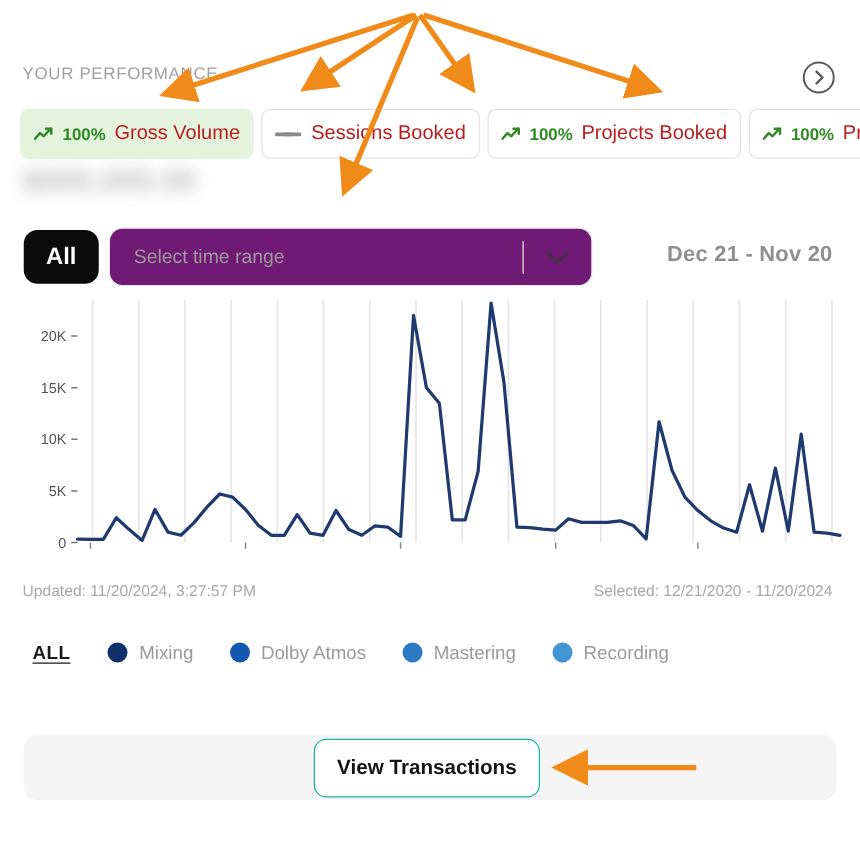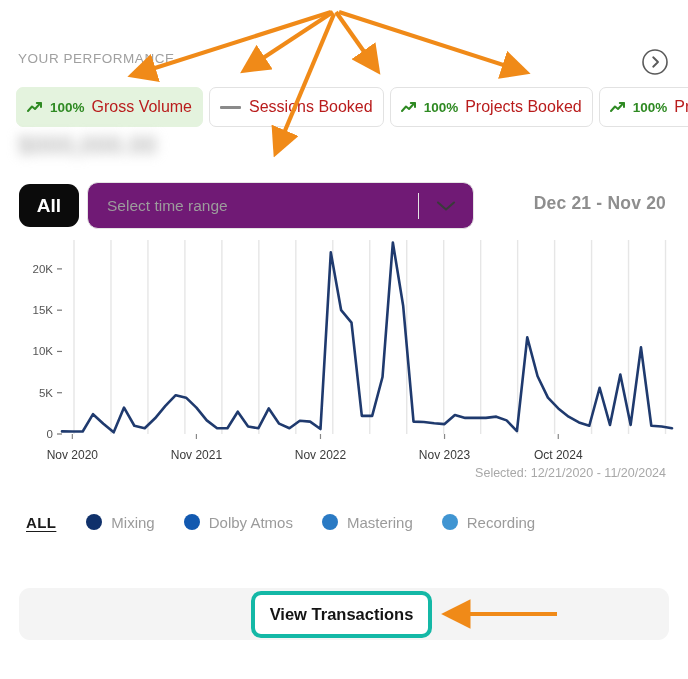--- a/index.html
+++ b/index.html
@@ -111,21 +111,21 @@
   .leg-txt{font-size:15px;color:#9b9b9b;font-weight:400;white-space:nowrap;}
 
   
   .bottombar{
     position:absolute;left:19px;top:588px;width:650px;height:52px;
     background:#f4f4f4;border-radius:11px;
   }
   .viewbtn{
     position:absolute;left:251px;top:591px;
     width:181px;height:47px;box-sizing:border-box;
-    background:#fff;border:4px solid #14b8a6;border-radius:10px;
+    background:#fff;border:1px solid #14b8a6;border-radius:10px;
     display:flex;align-items:center;justify-content:center;
     font-size:16.5px;font-weight:700;color:#141414;cursor:pointer;
   }
 
   
   .overlay{position:absolute;left:0;top:0;width:688px;height:679px;pointer-events:none;}
 </style>
 </head>
 <body>
 
@@ -229,29 +229,23 @@
         <text x="53" y="36.89361702127658" text-anchor="end" class="ylab">20K</text>
         <line x1="72.33898305084746" y1="198" x2="72.33898305084746" y2="203" stroke="#888" stroke-width="1.2"></line>
         <line x1="196.40677966101694" y1="198" x2="196.40677966101694" y2="203" stroke="#888" stroke-width="1.2"></line>
         <line x1="320.47457627118644" y1="198" x2="320.47457627118644" y2="203" stroke="#888" stroke-width="1.2"></line>
         <line x1="444.5423728813559" y1="198" x2="444.5423728813559" y2="203" stroke="#888" stroke-width="1.2"></line>
         <line x1="558.271186440678" y1="198" x2="558.271186440678" y2="203" stroke="#888" stroke-width="1.2"></line>
         <path d="M62.00 195.36 L72.34 195.52 L82.68 195.52 L93.02 178.19 L103.36 187.68 L113.69 196.35 L124.03 171.58 L134.37 189.74 L144.71 192.22 L155.05 182.31 L165.39 169.93 L175.73 159.20 L186.07 161.68 L196.41 171.58 L206.75 184.38 L217.08 192.22 L227.42 192.22 L237.76 175.71 L248.10 190.57 L258.44 192.22 L268.78 172.41 L279.12 187.68 L289.46 192.22 L299.80 184.79 L310.14 185.62 L320.47 193.05 L330.81 16.38 L341.15 74.17 L351.49 86.55 L361.83 179.84 L372.17 179.84 L382.51 141.04 L392.85 6.48 L403.19 70.04 L413.53 185.62 L423.86 186.03 L434.20 187.27 L444.54 188.09 L454.88 179.01 L465.22 181.90 L475.56 181.90 L485.90 181.90 L496.24 180.66 L506.58 184.38 L516.92 195.11 L527.25 101.41 L537.59 140.21 L547.93 161.68 L558.27 172.41 L568.61 180.66 L578.95 186.44 L589.29 189.74 L599.63 151.77 L609.97 188.92 L620.31 138.56 L630.64 188.92 L640.98 111.32 L651.32 189.74 L661.66 190.57 L672.00 192.22 " fill="none" stroke="#1f3a6e" stroke-width="2.6" stroke-linejoin="round" stroke-linecap="round"></path>
       </svg>
   </div>
 
-  <div class="xlabels" id="xlabels">
-      <span style="left: 72.339px;">Nov 2020</span>
-      <span style="left: 196.407px;">Nov 2021</span>
-      <span style="left: 320.475px;">Nov 2022</span>
-      <span style="left: 444.542px;">Nov 2023</span>
-      <span style="left: 558.271px;">Oct 2024</span>
-    </div>
 
   <div class="footrow">
+    <div class="updated">Updated: 11/20/2024, 3:27:57 PM</div>
     <div class="selected">Selected: 12/21/2020 - 11/20/2024</div>
   </div>
 
   <div class="legend">
     <div class="leg-all">ALL</div>
 
     <div class="leg-item">
       <span class="leg-dot" id="dot0" style="background: rgb(16, 49, 107);"></span>
       <span class="leg-txt">Mixing</span>
     </div>

